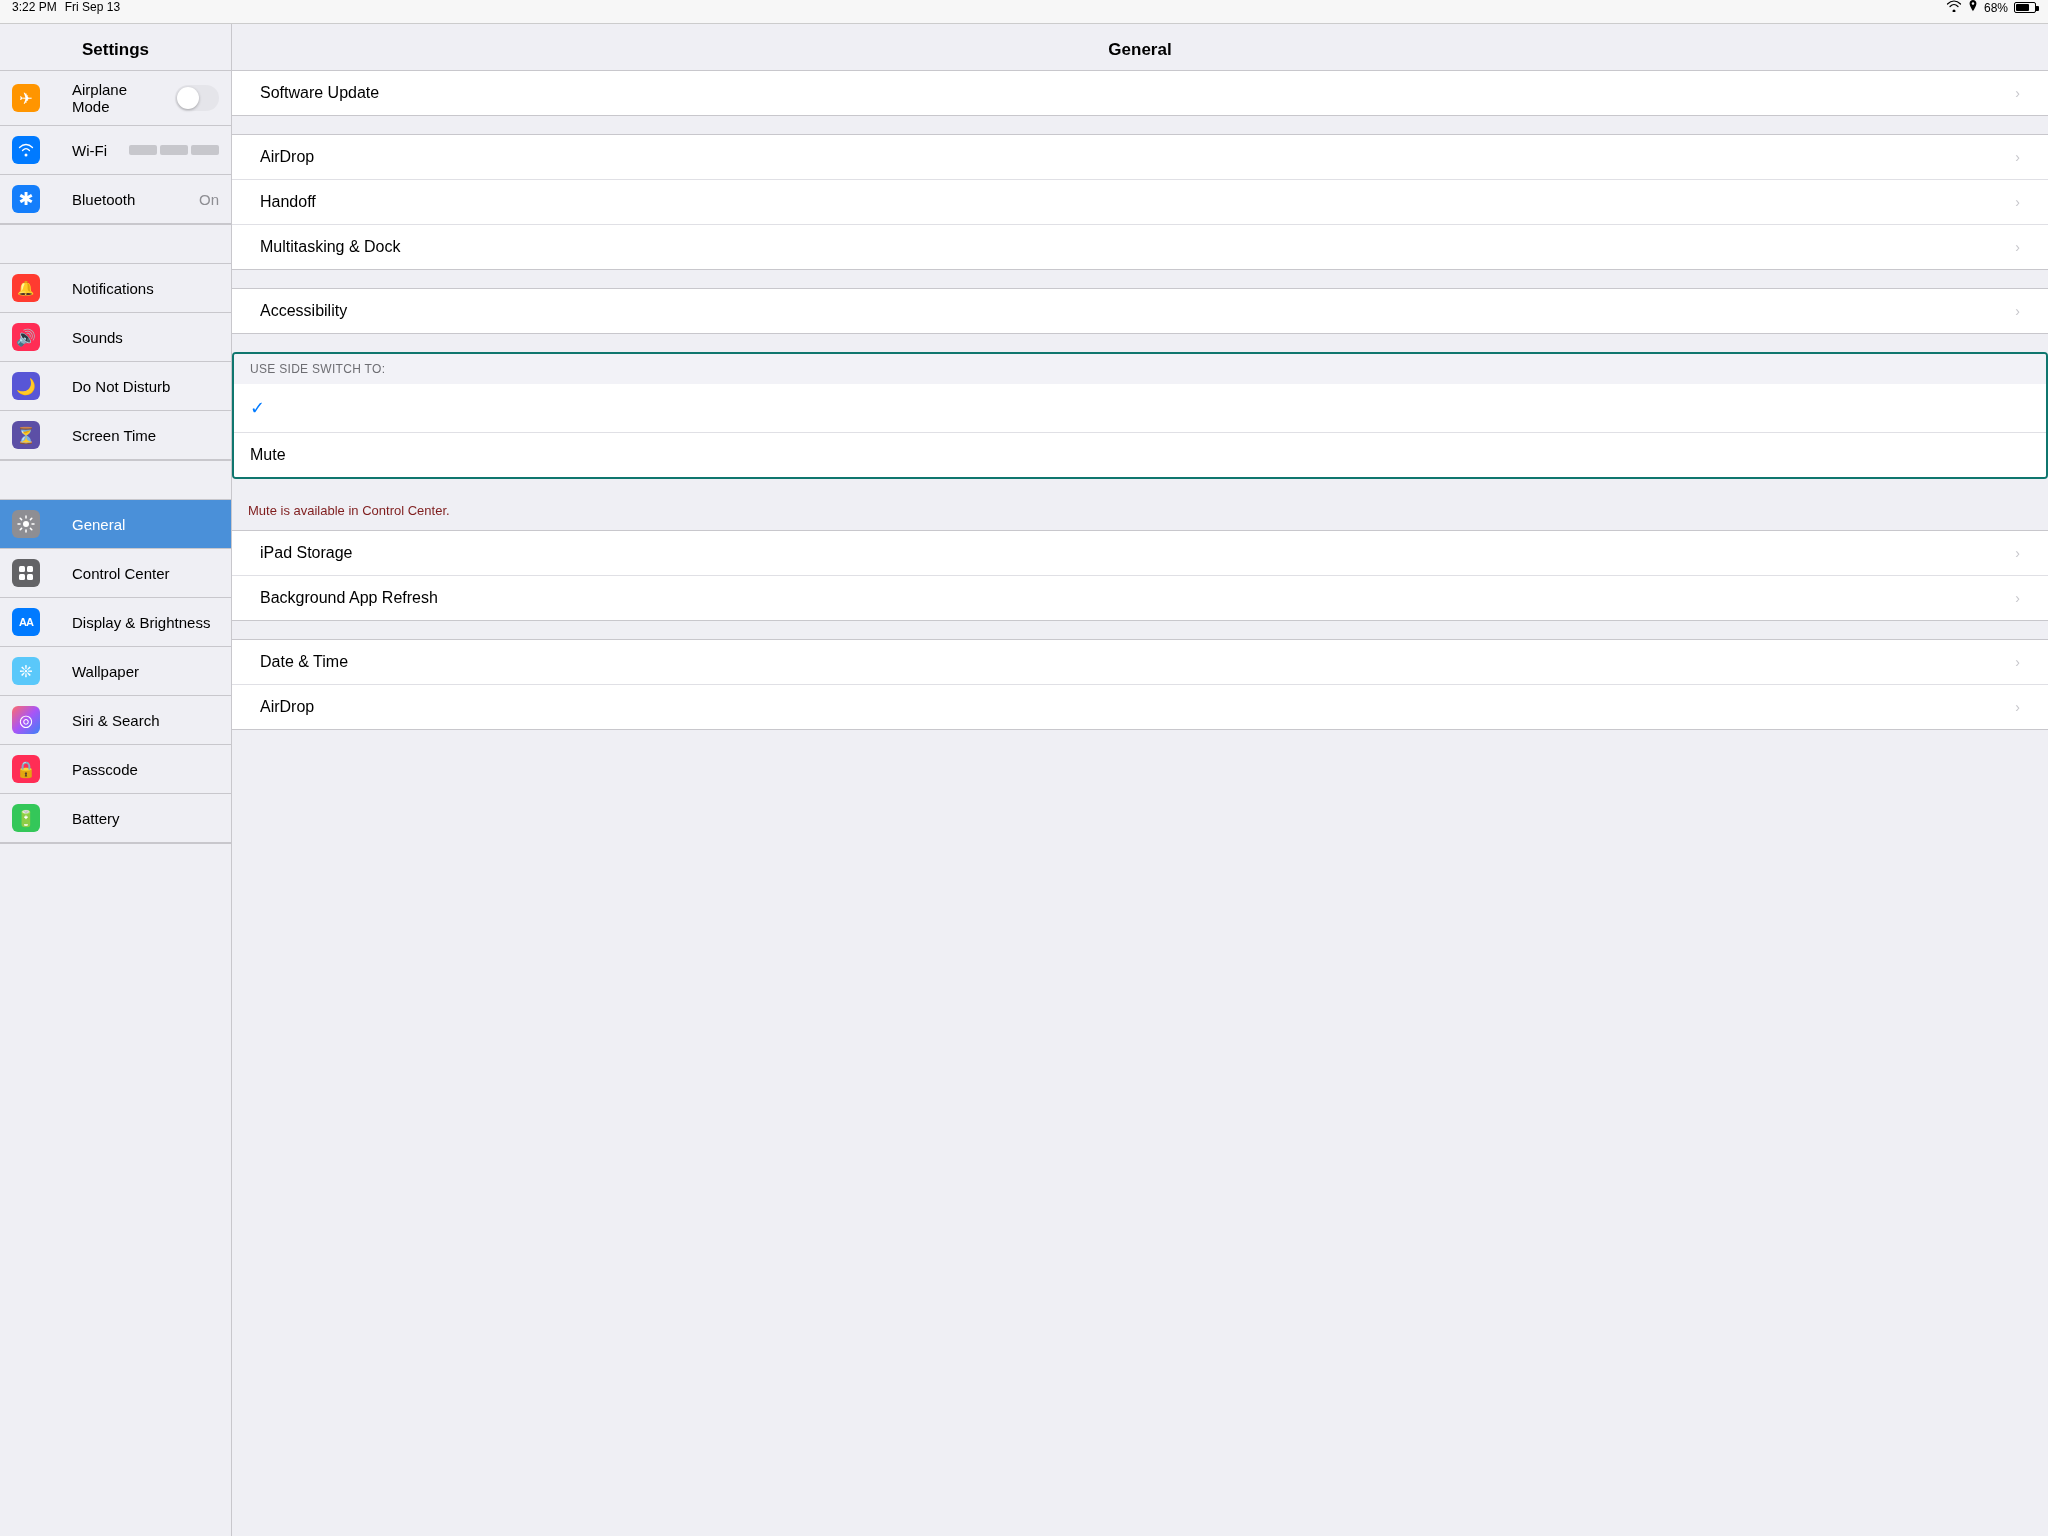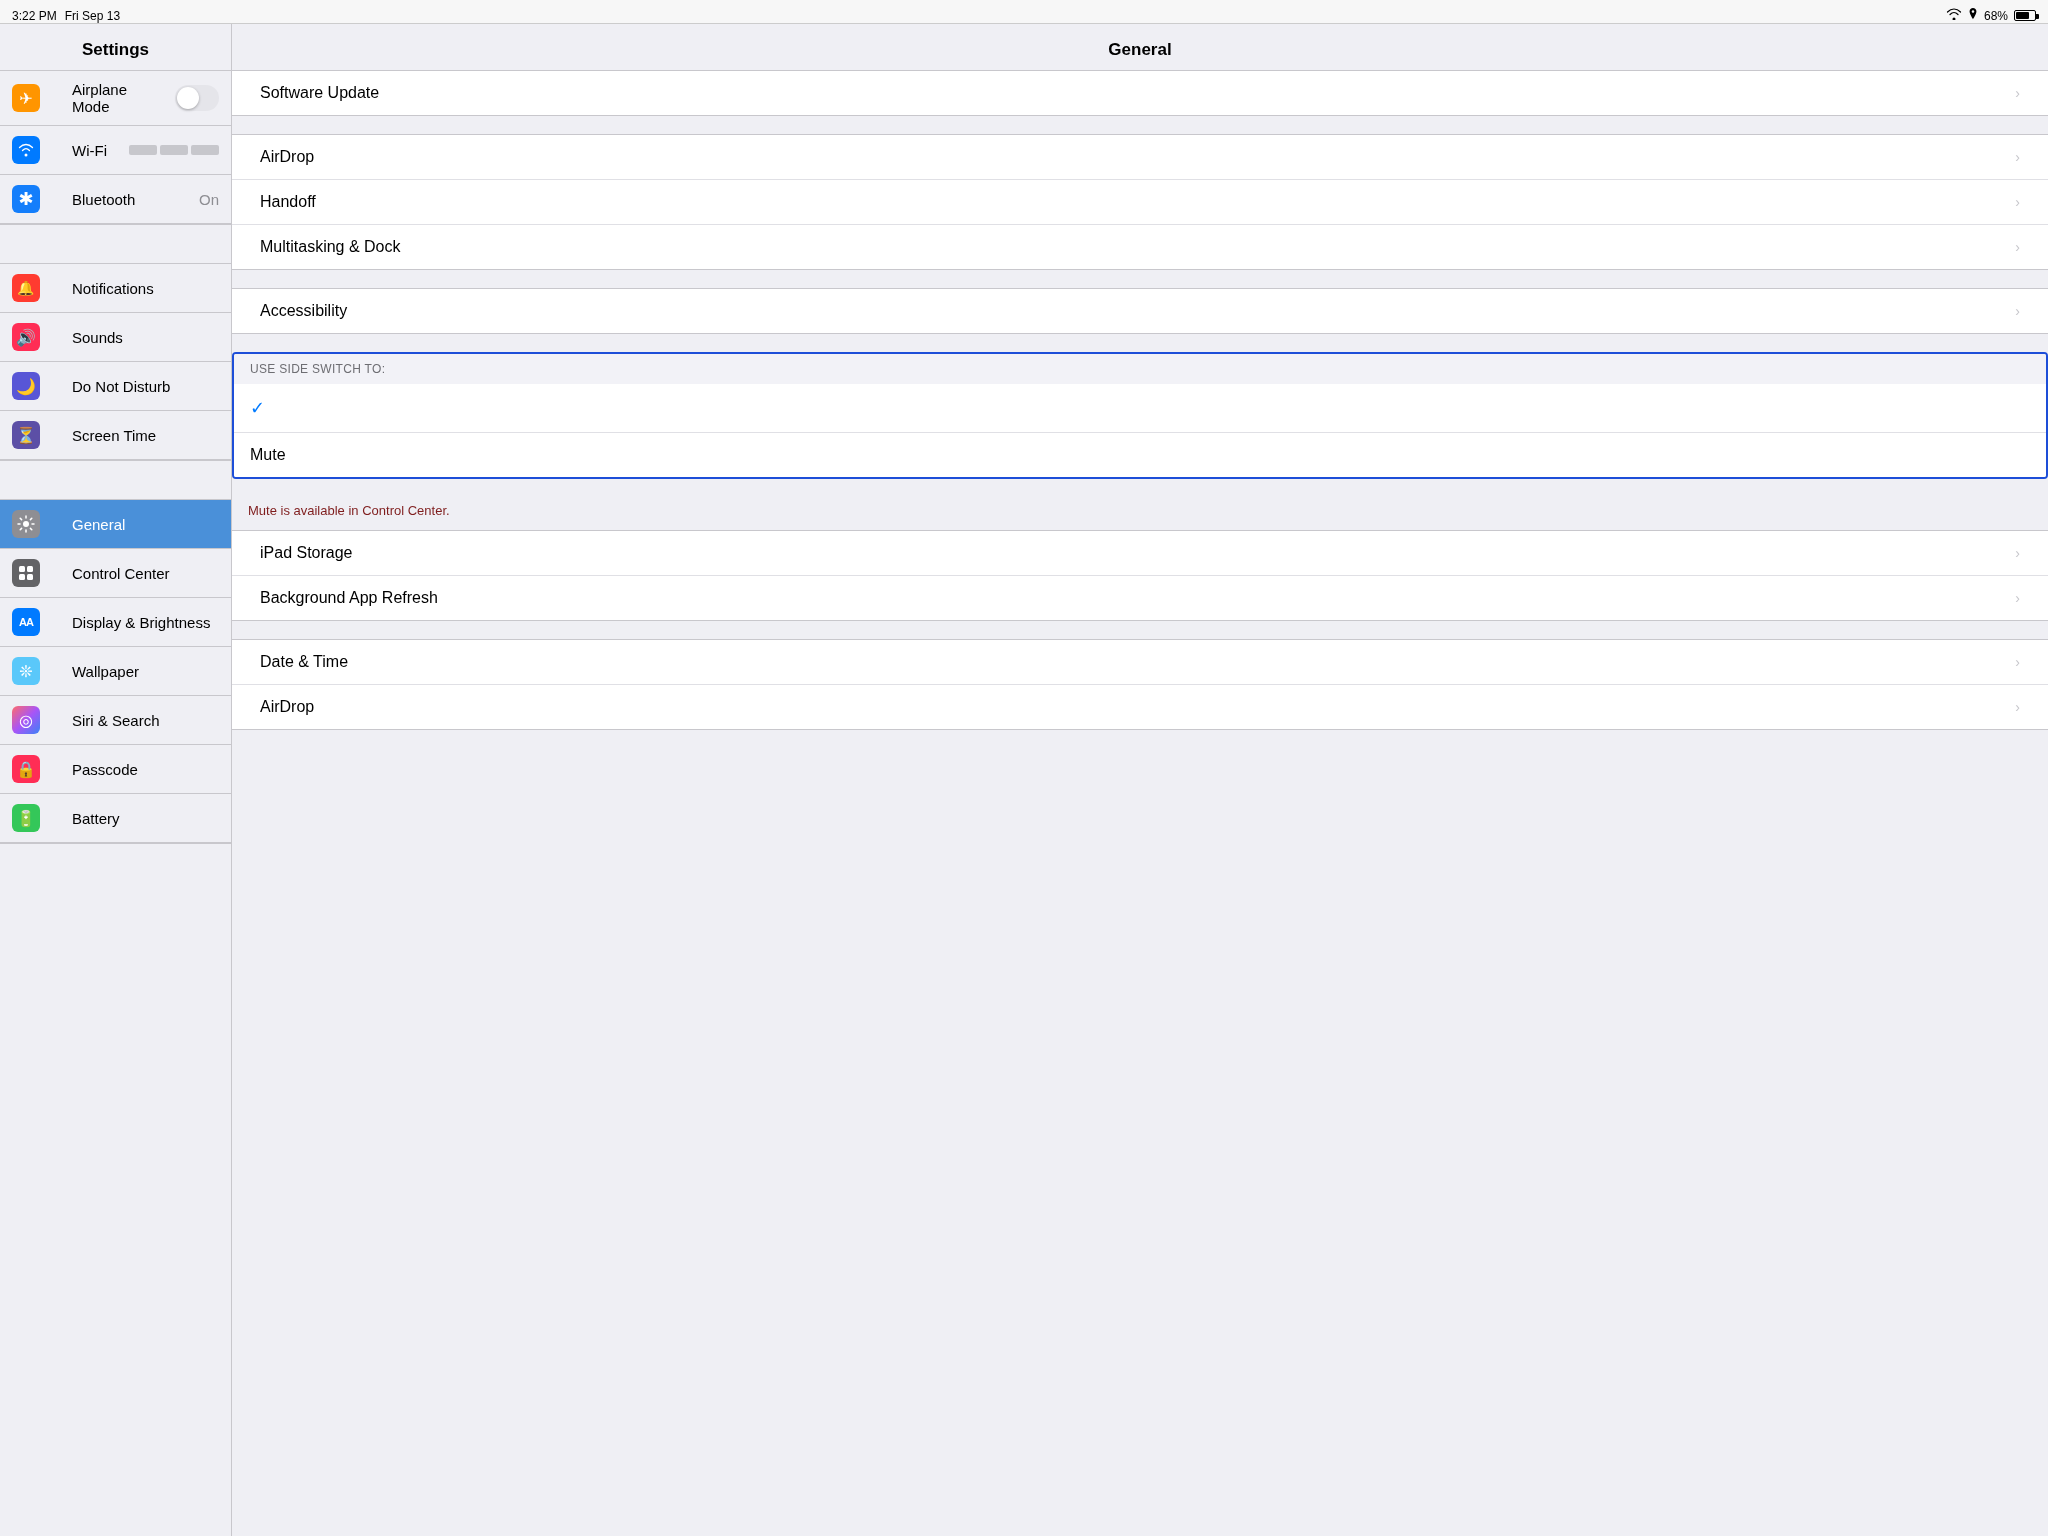--- a/index.html
+++ b/index.html
@@ -12,21 +12,21 @@
       font-size: 17px;
     }
 
     
     .status-bar {
       position: absolute;
       top: 0; left: 0; right: 0;
       height: 24px;
       background: #f7f7f7;
       display: flex;
-      align-items: flex-end;
+      align-items: flex-start;
       justify-content: space-between;
       padding: 0 12px;
       font-size: 12px;
       font-weight: 500;
       color: #000;
       z-index: 100;
       border-bottom: 1px solid #ccc;
     }
     .status-left { display: flex; gap: 8px; }
     .status-right { display: flex; align-items: center; gap: 6px; font-size: 12px; }
@@ -162,21 +162,21 @@
       color: #000;
     }
     .settings-row .chevron {
       color: #c7c7cc;
       font-size: 14px;
       margin-left: 8px;
     }
 
     
     .side-switch-section {
-      border: 2px solid #1d4ed8;
+      border: 2px solid #0f766e;
       border-radius: 4px;
       margin: 0 0 18px 0;
       overflow: hidden;
     }
     .side-switch-header {
       background: #f2f2f7;
       padding: 8px 16px;
       font-size: 12px;
       color: #6d6d72;
       font-weight: 500;

